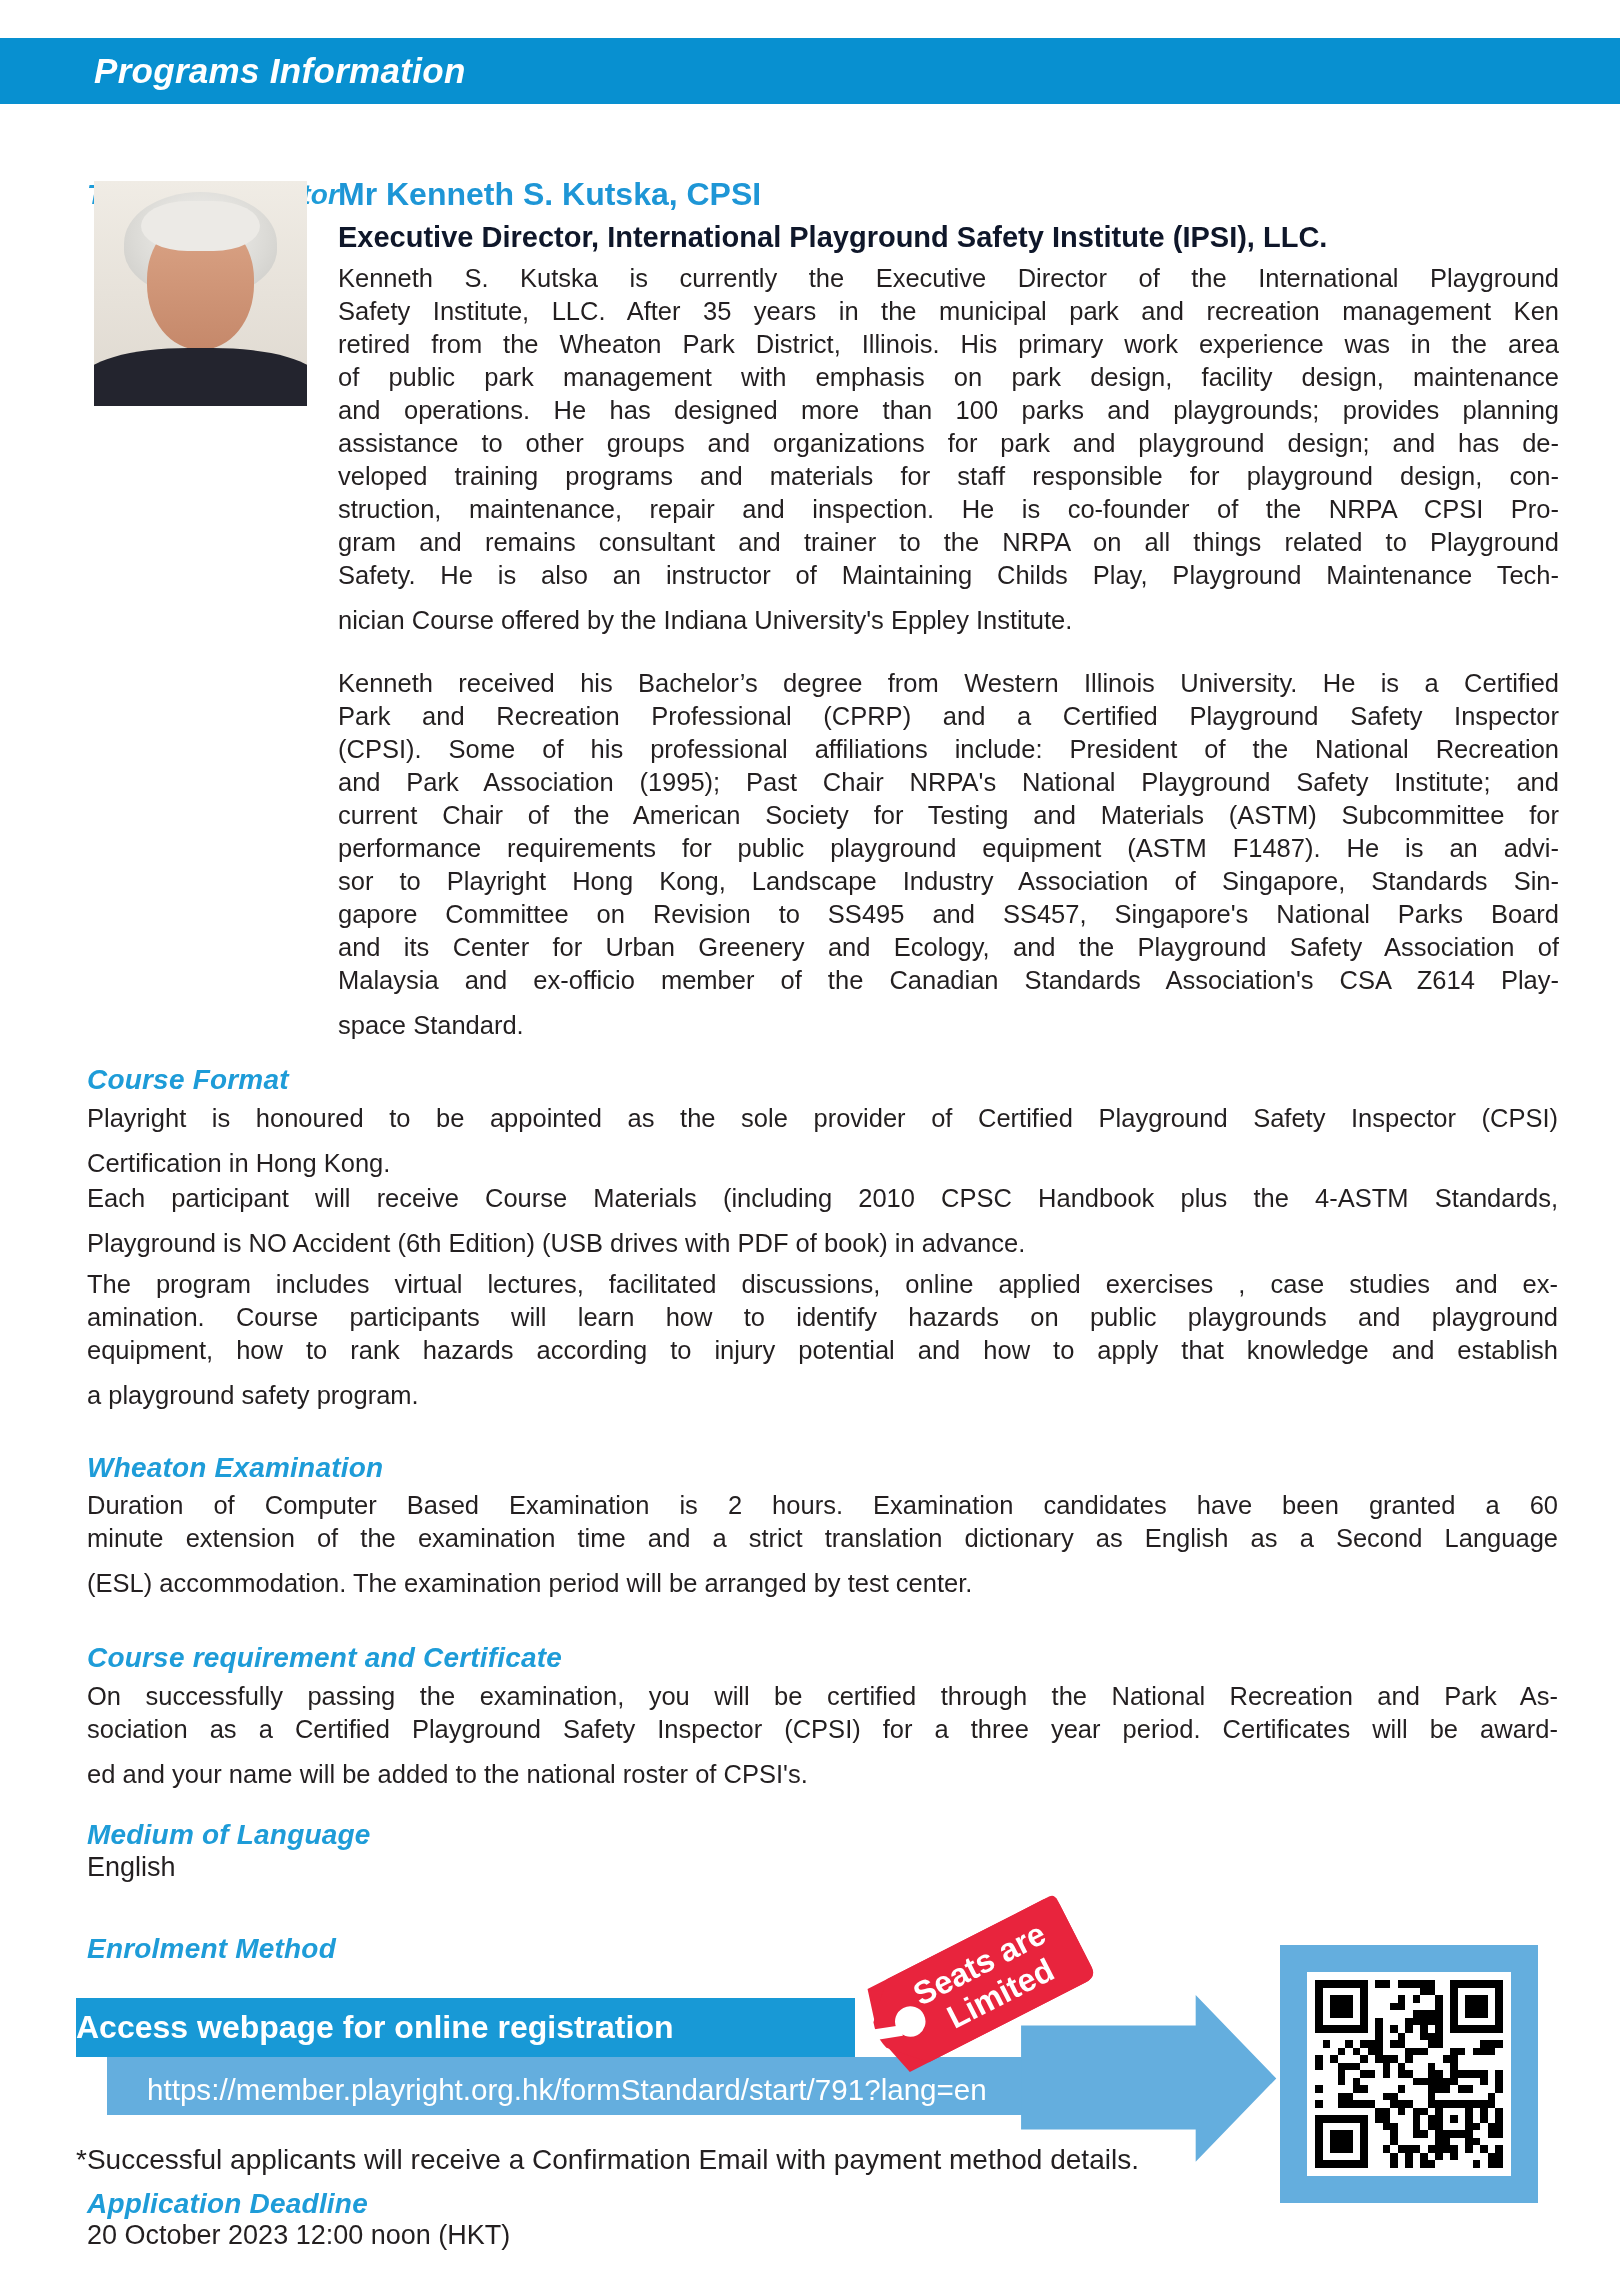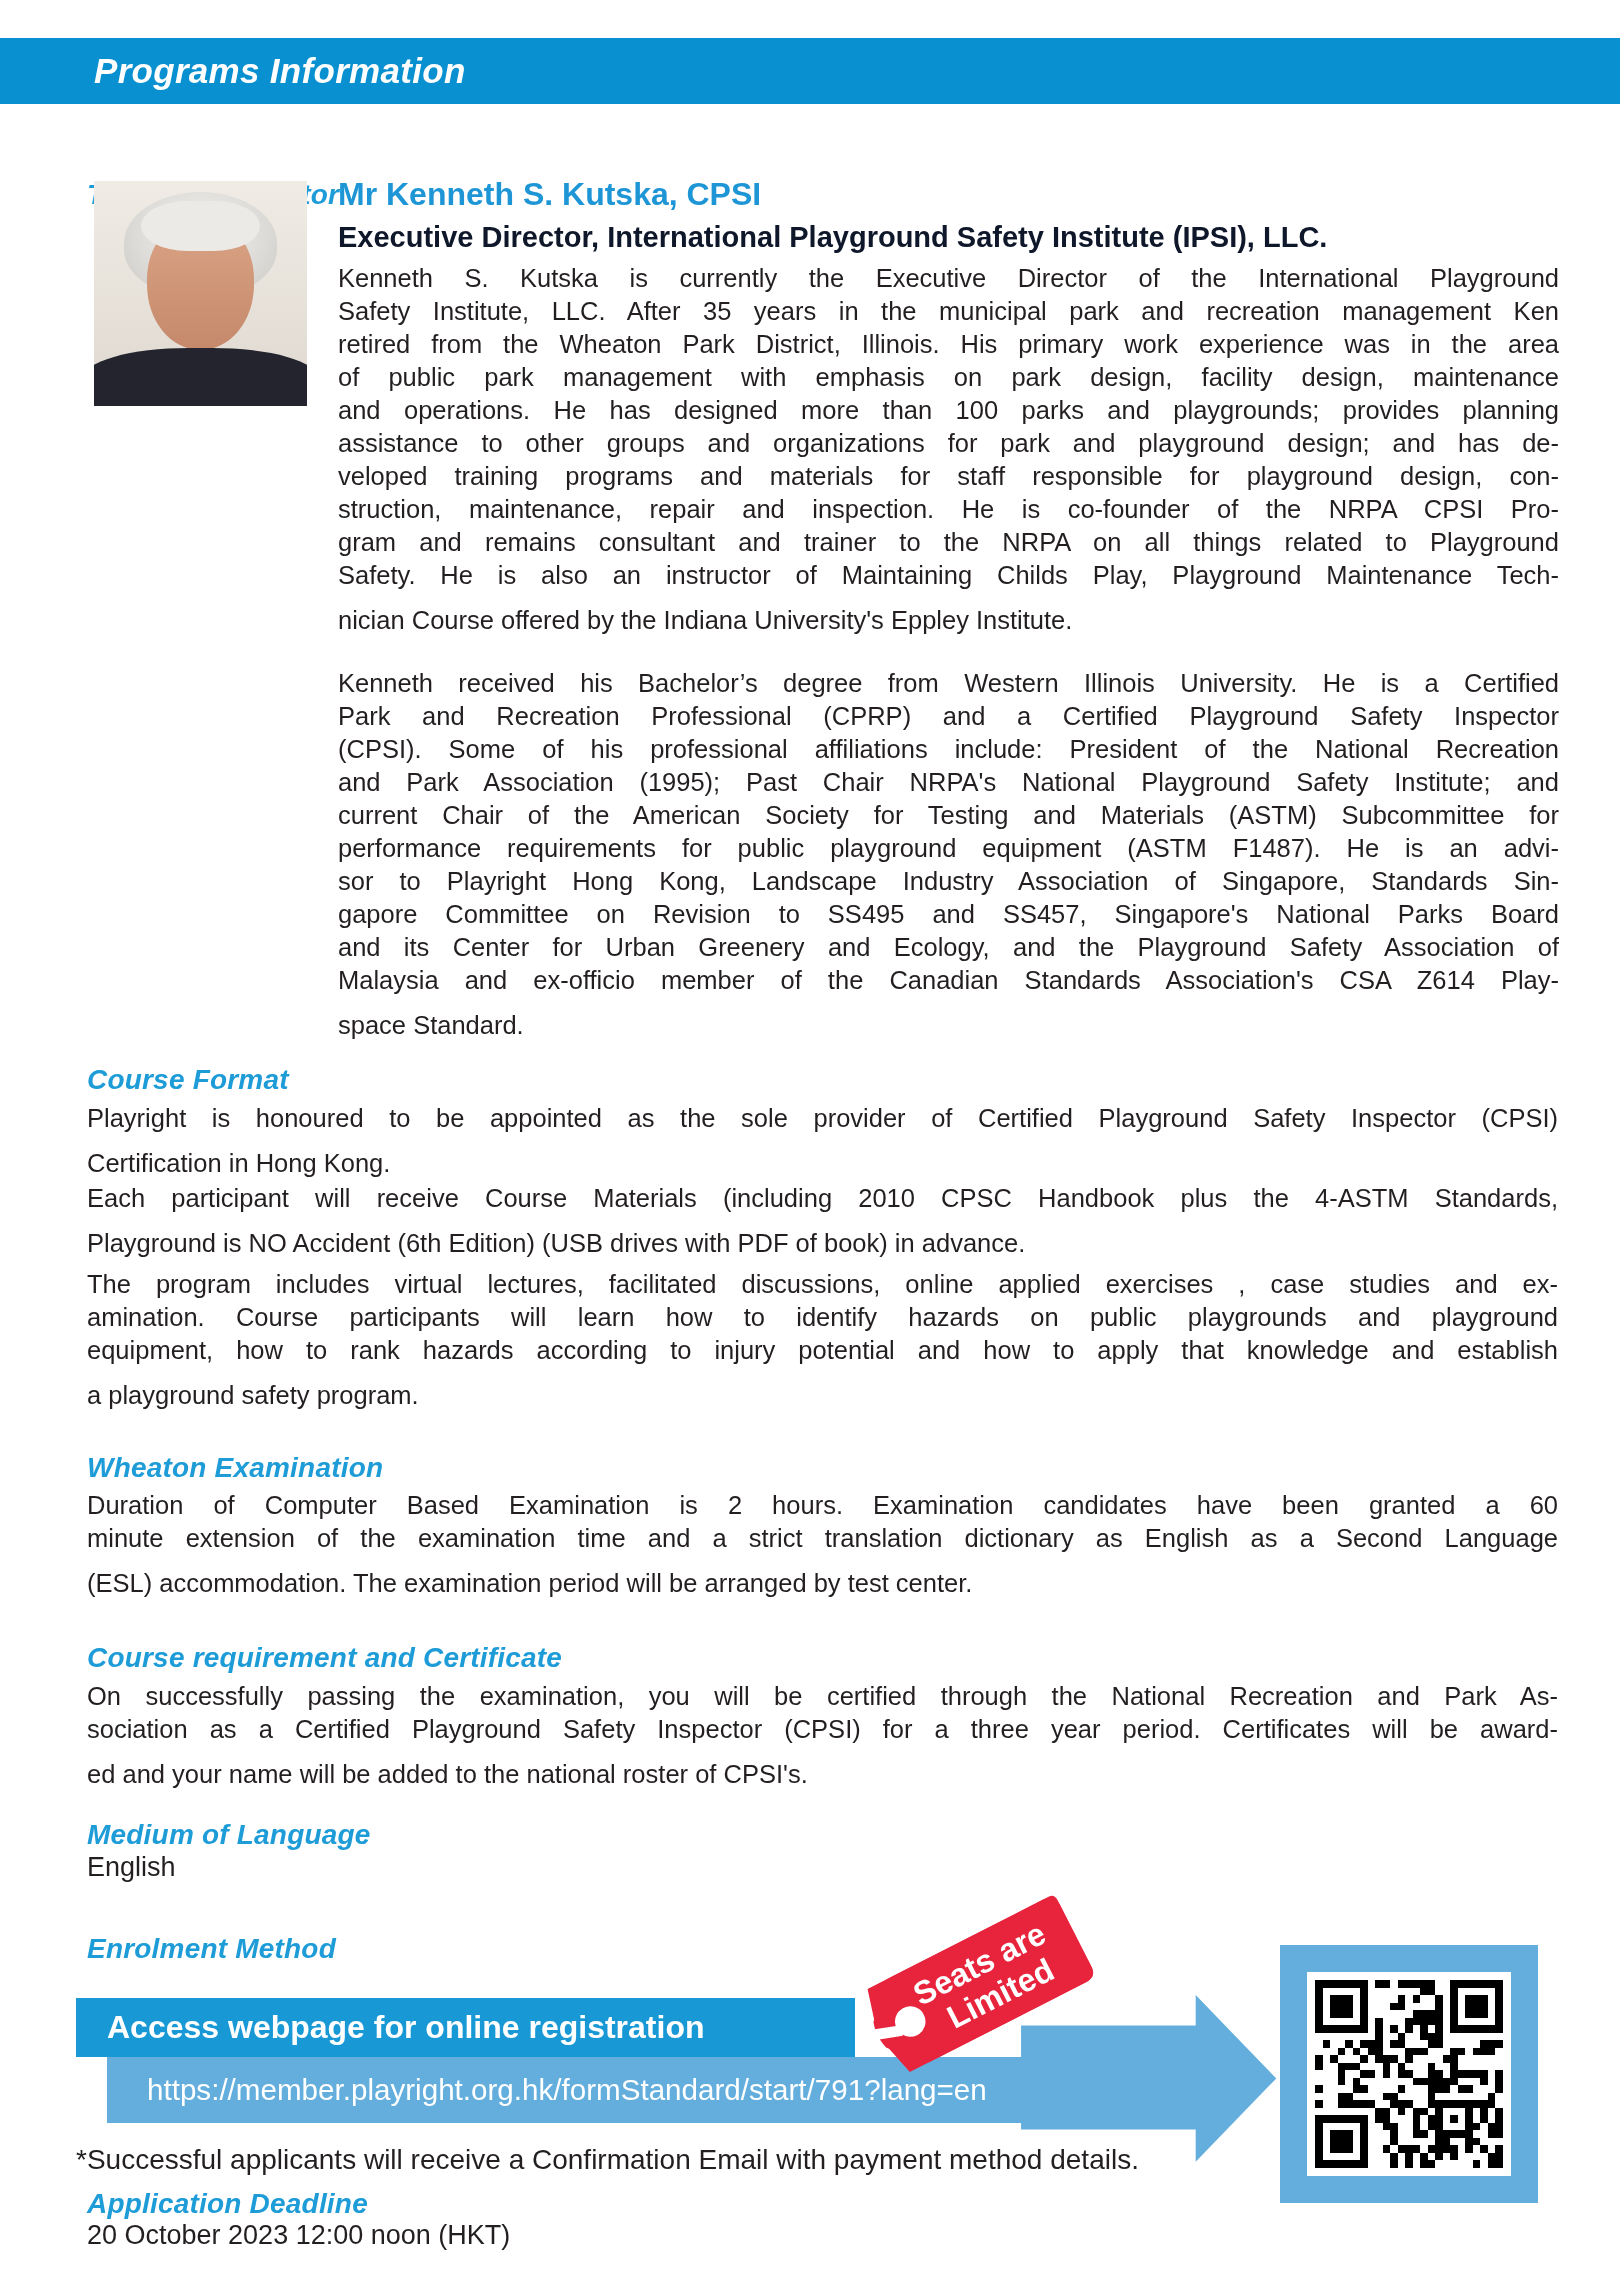--- a/index.html
+++ b/index.html
@@ -32,23 +32,23 @@
               background:#eceae6;}
   .photo-shirt{position:absolute;left:-5%;bottom:-4%;width:110%;height:30%;border-radius:45% 45% 0 0;
               background:#23242e;}
   #instructor-name{position:absolute;left:338px;top:176px;font-size:32px;font-weight:bold;
                    color:#1e96d6;white-space:nowrap;}
   #instructor-title{position:absolute;left:338px;top:221px;font-size:29px;font-weight:bold;
                     color:#0f172a;white-space:nowrap;}
 
   
   #register-button{position:absolute;left:76px;top:1998px;width:779px;height:59px;background:#1899d6;}
-  #register-button-label{display:block;padding-left:31px;line-height:59px;font-size:32px;
+  #register-button-label{display:block;line-height:59px;font-size:32px;
                          font-weight:bold;color:#ffffff;white-space:nowrap;}
-  #registration-url-bar{position:absolute;left:107px;top:2057px;width:1021px;height:66px;background:#64aede;}
+  #registration-url-bar{position:absolute;left:107px;top:2057px;width:1021px;height:58px;background:#64aede;}
   #registration-url{display:block;padding-left:40px;line-height:66px;font-size:29.6px;
                     color:#ffffff;white-space:nowrap;}
   #enrolment-note{position:absolute;left:76px;top:2144px;font-size:28px;color:#231f20;white-space:nowrap;}
 
   #arrow-right-icon{position:absolute;left:985px;top:1979px;width:296px;height:197px;}
   #seats-limited-tag{position:absolute;left:842px;top:1881px;width:269px;height:215px;}
   .tag-text{font-family:"Liberation Sans","DejaVu Sans",sans-serif;font-weight:bold;fill:#ffffff;}
 
   
   #qr-code{position:absolute;left:1280px;top:1945px;width:258px;height:258px;background:#64aede;}

